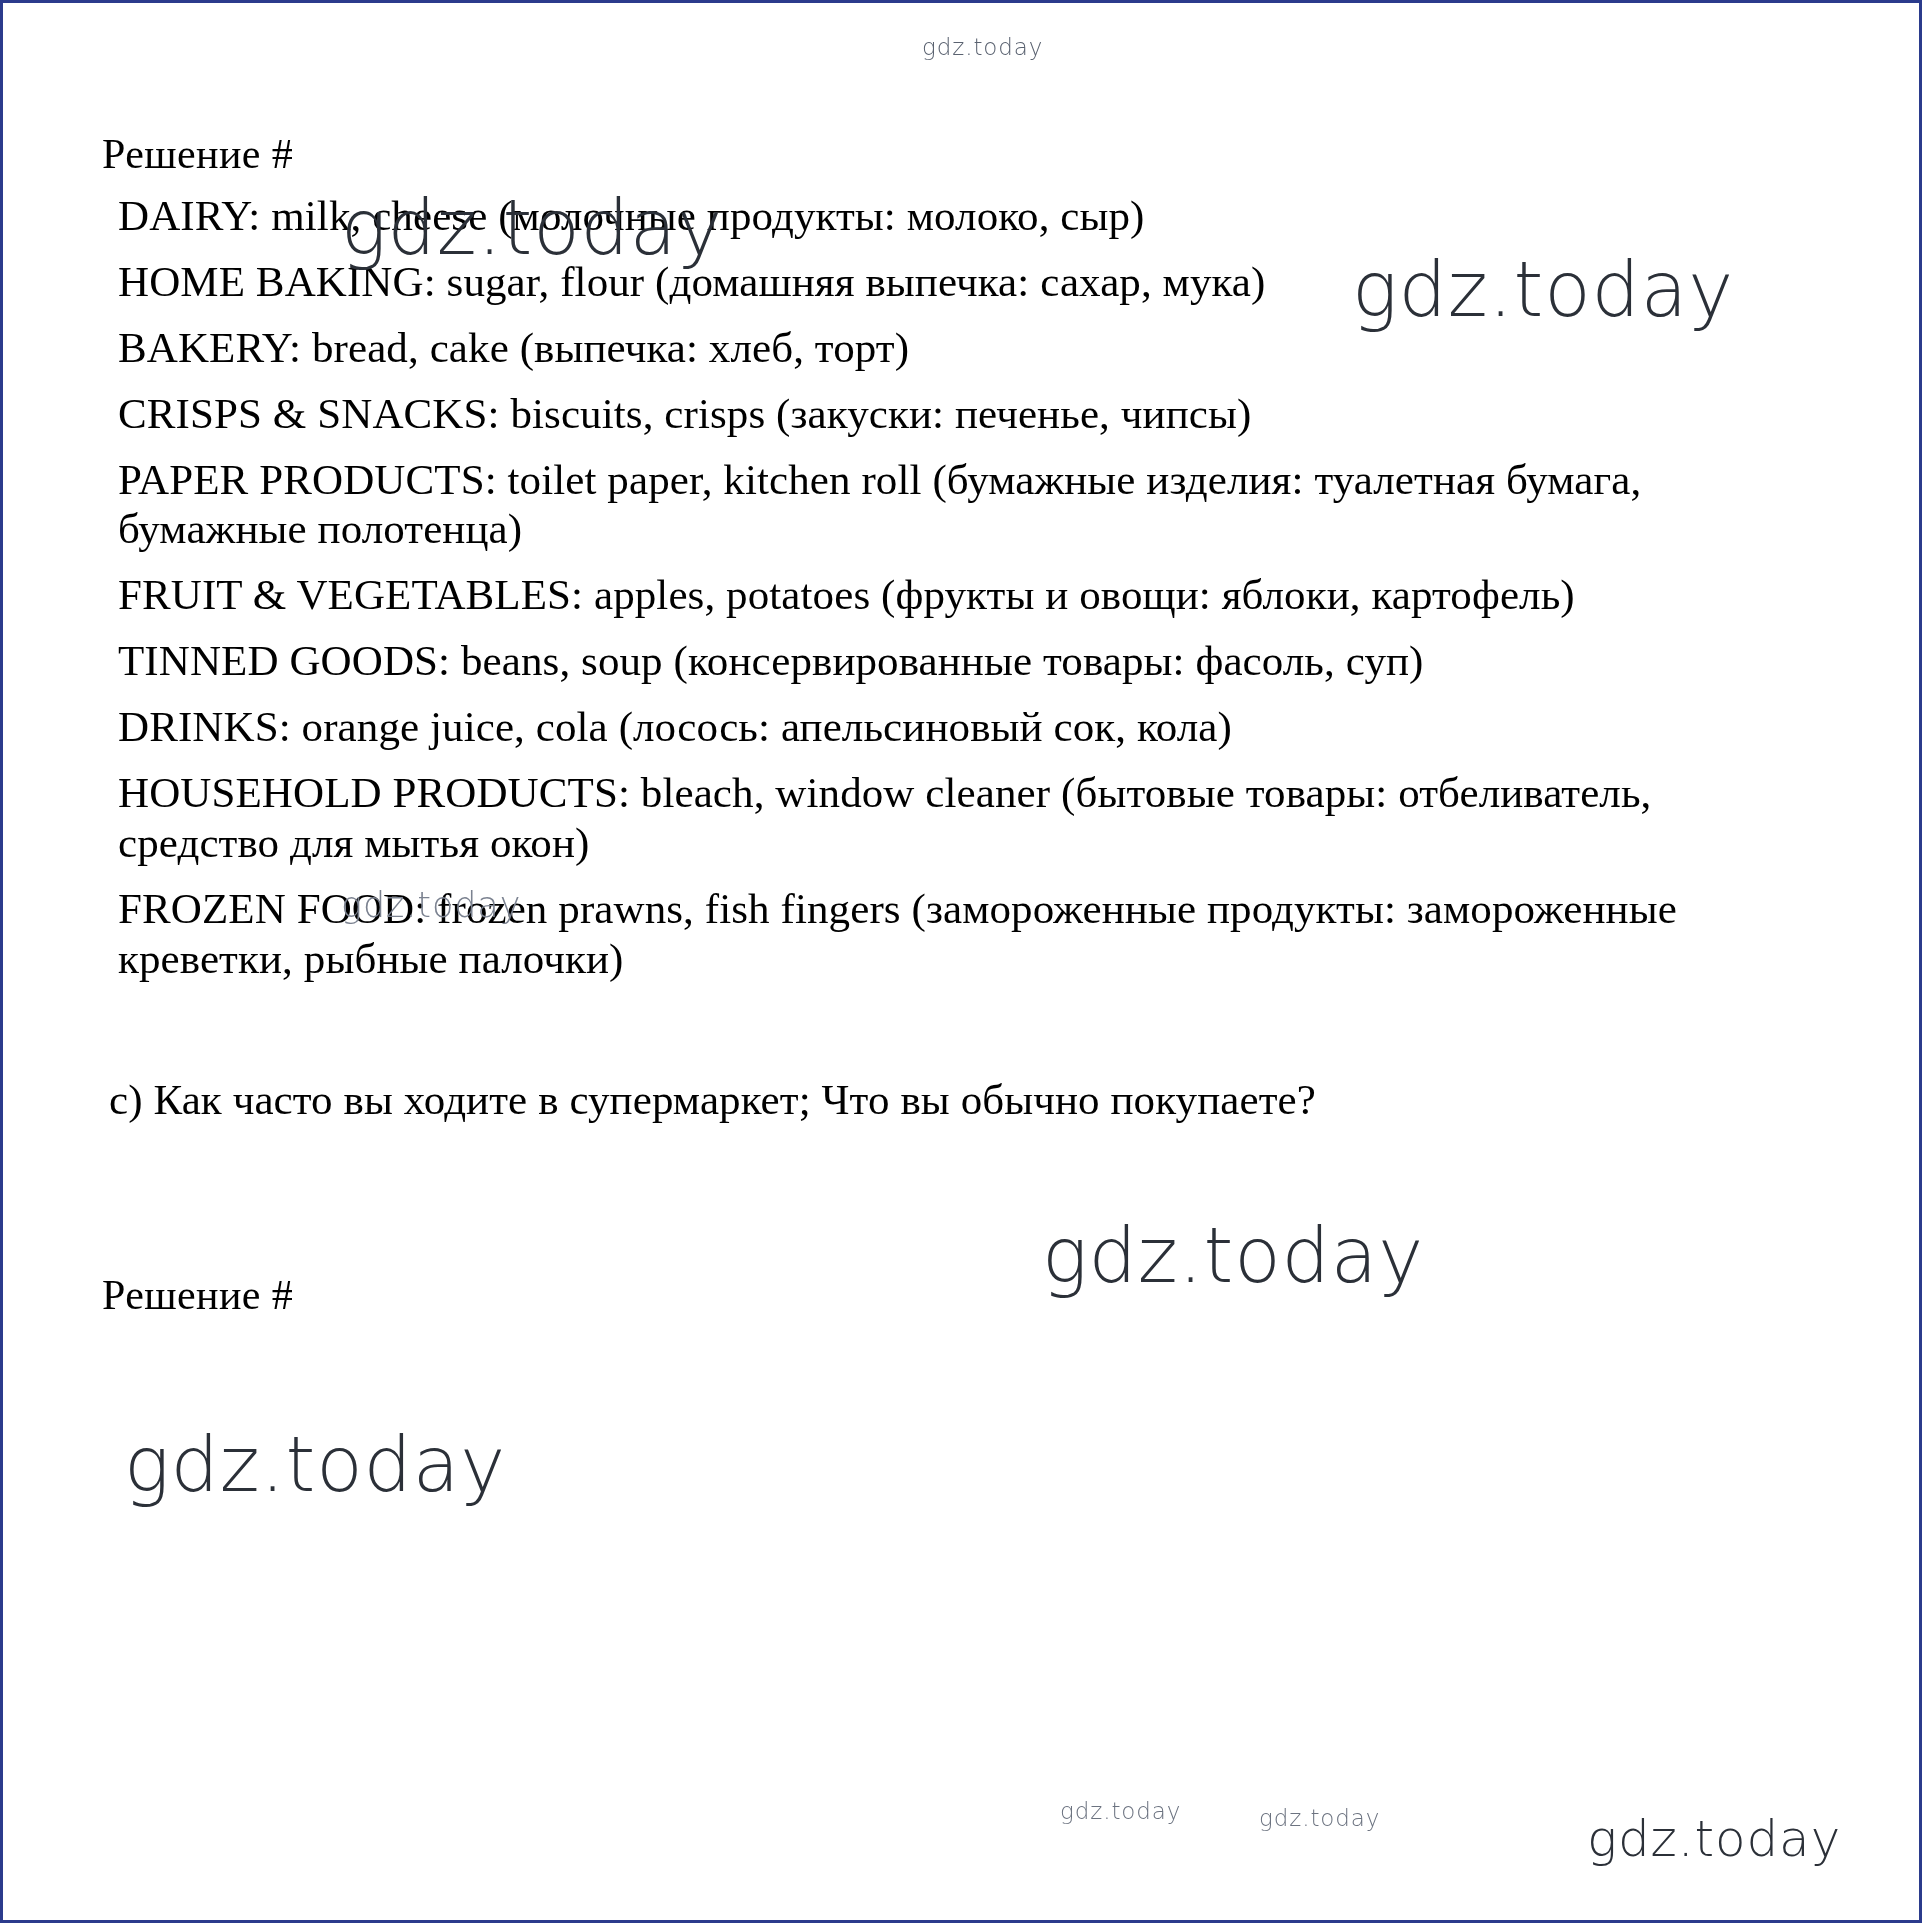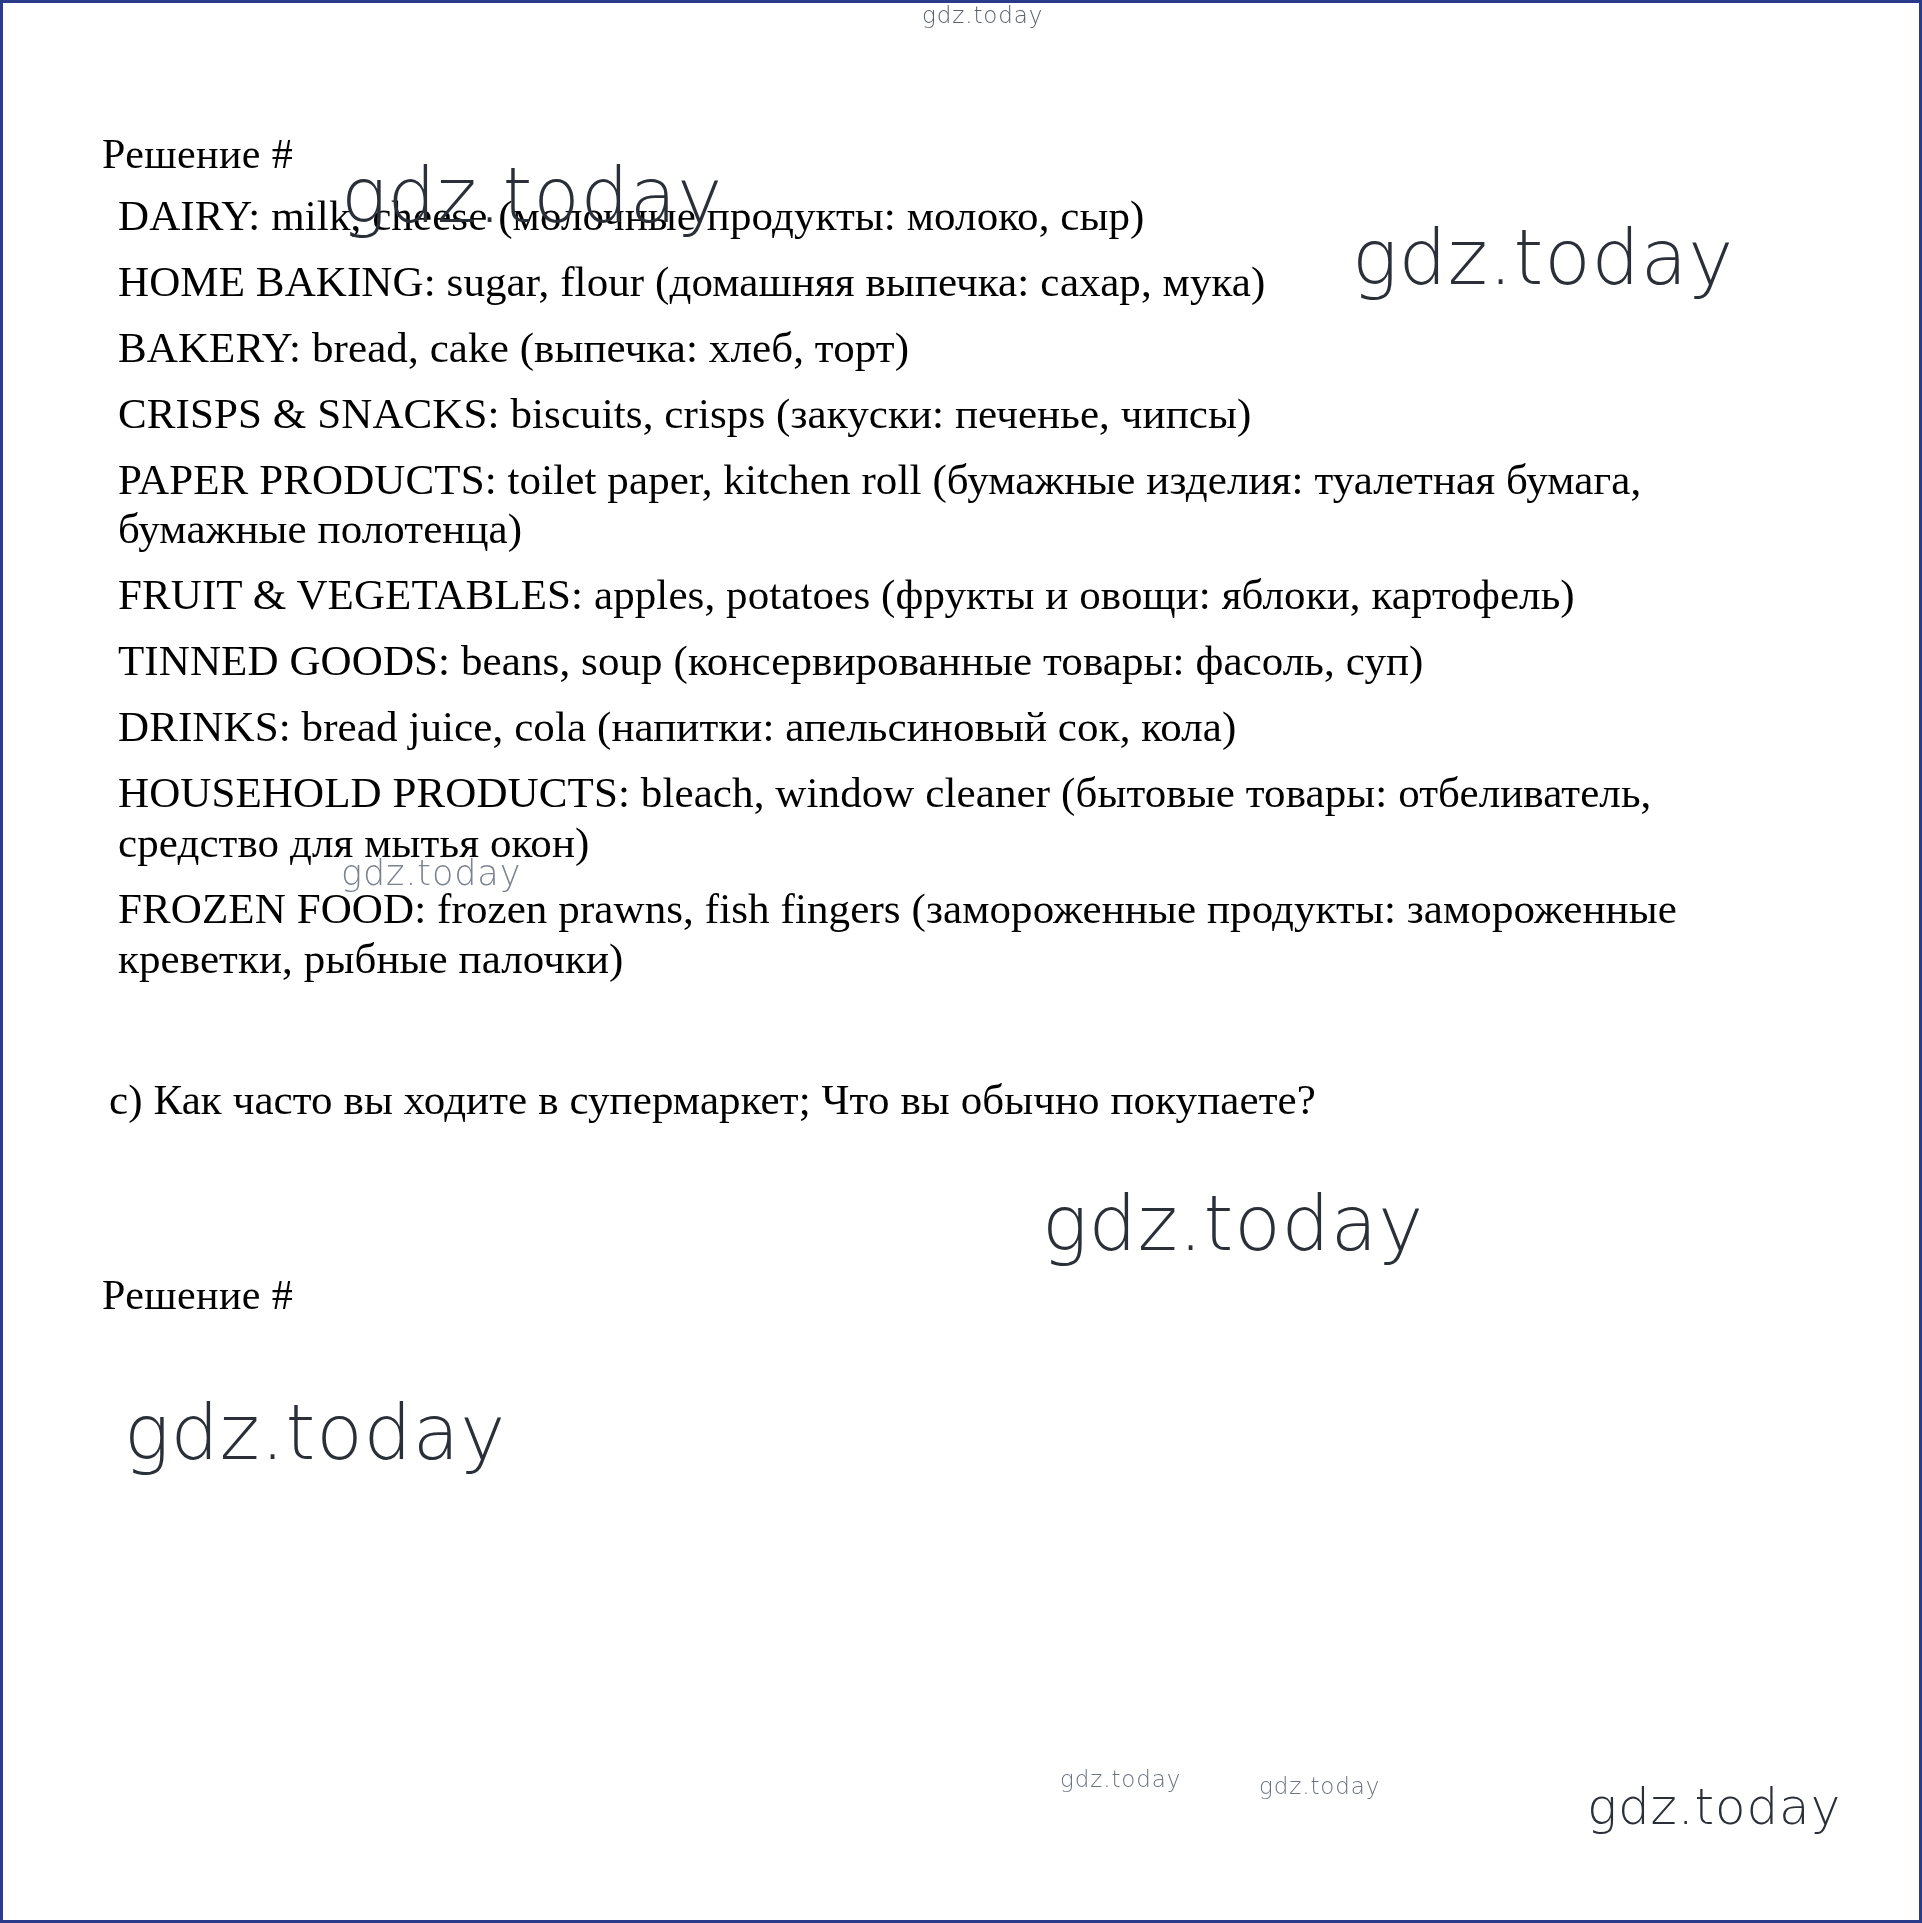--- a/index.html
+++ b/index.html
@@ -67,20 +67,21 @@
 
   
   .wm {
     position: absolute;
     color: #5a6270;
     font-family: "DejaVu Sans", sans-serif;
     font-weight: 300;
     white-space: nowrap;
     pointer-events: none;
     letter-spacing: 0.9px;
+    margin-top: 32px;
   }
 
   #wm-top      { left: 922px; top: 1.8px;    font-size: 23px; }
   #wm-title    { left: 341px;  top: 151px;  font-size: 76px; color:#2b3038; }
   #wm-right1   { left: 1352px; top: 213px;  font-size: 76px; color:#2b3038; }
   #wm-mid1     { left: 341px;  top: 853px;  font-size: 35px; color:#7b8290; }
   #wm-mid2     { left: 1042px; top: 1179px; font-size: 76px; color:#2b3038; }
   #wm-low      { left: 124px;  top: 1388px; font-size: 76px; color:#2b3038; }
   #wm-small1   { left: 1060px; top: 1766px; font-size: 23px; color:#6c7380; }
   #wm-small2   { left: 1259px; top: 1773px; font-size: 23px; color:#6c7380; }
@@ -99,21 +100,21 @@
   <div class="heading">Решение #</div>
 
   <div class="cat-list">
     <p class="para">DAIRY: milk, cheese (молочные продукты: молоко, сыр)</p>
     <p class="para">HOME BAKING: sugar, flour (домашняя выпечка: сахар, мука)</p>
     <p class="para">BAKERY: bread, cake (выпечка: хлеб, торт)</p>
     <p class="para">CRISPS &amp; SNACKS: biscuits, crisps (закуски: печенье, чипсы)</p>
     <p class="para">PAPER PRODUCTS: toilet paper, kitchen roll (бумажные изделия: туалетная бумага, бумажные полотенца)</p>
     <p class="para">FRUIT &amp; VEGETABLES: apples, potatoes (фрукты и овощи: яблоки, картофель)</p>
     <p class="para">TINNED GOODS: beans, soup (консервированные товары: фасоль, суп)</p>
-    <p class="para">DRINKS: bread juice, cola (напитки: апельсиновый сок, кола)</p>
+    <p class="para">DRINKS: orange juice, cola (лосось: апельсиновый сок, кола)</p>
     <p class="para">HOUSEHOLD PRODUCTS: bleach, window cleaner (бытовые товары: отбеливатель, средство для мытья окон)</p>
     <p class="para">FROZEN FOOD: frozen prawns, fish fingers (замороженные продукты: замороженные креветки, рыбные палочки)</p>
   </div>
 
   <div class="block-gap-big"></div>
 
   <p class="para">c) Как часто вы ходите в супермаркет; Что вы обычно покупаете?</p>
 
   <div class="block-gap-mid"></div>
   <div style="height:80px"></div>

